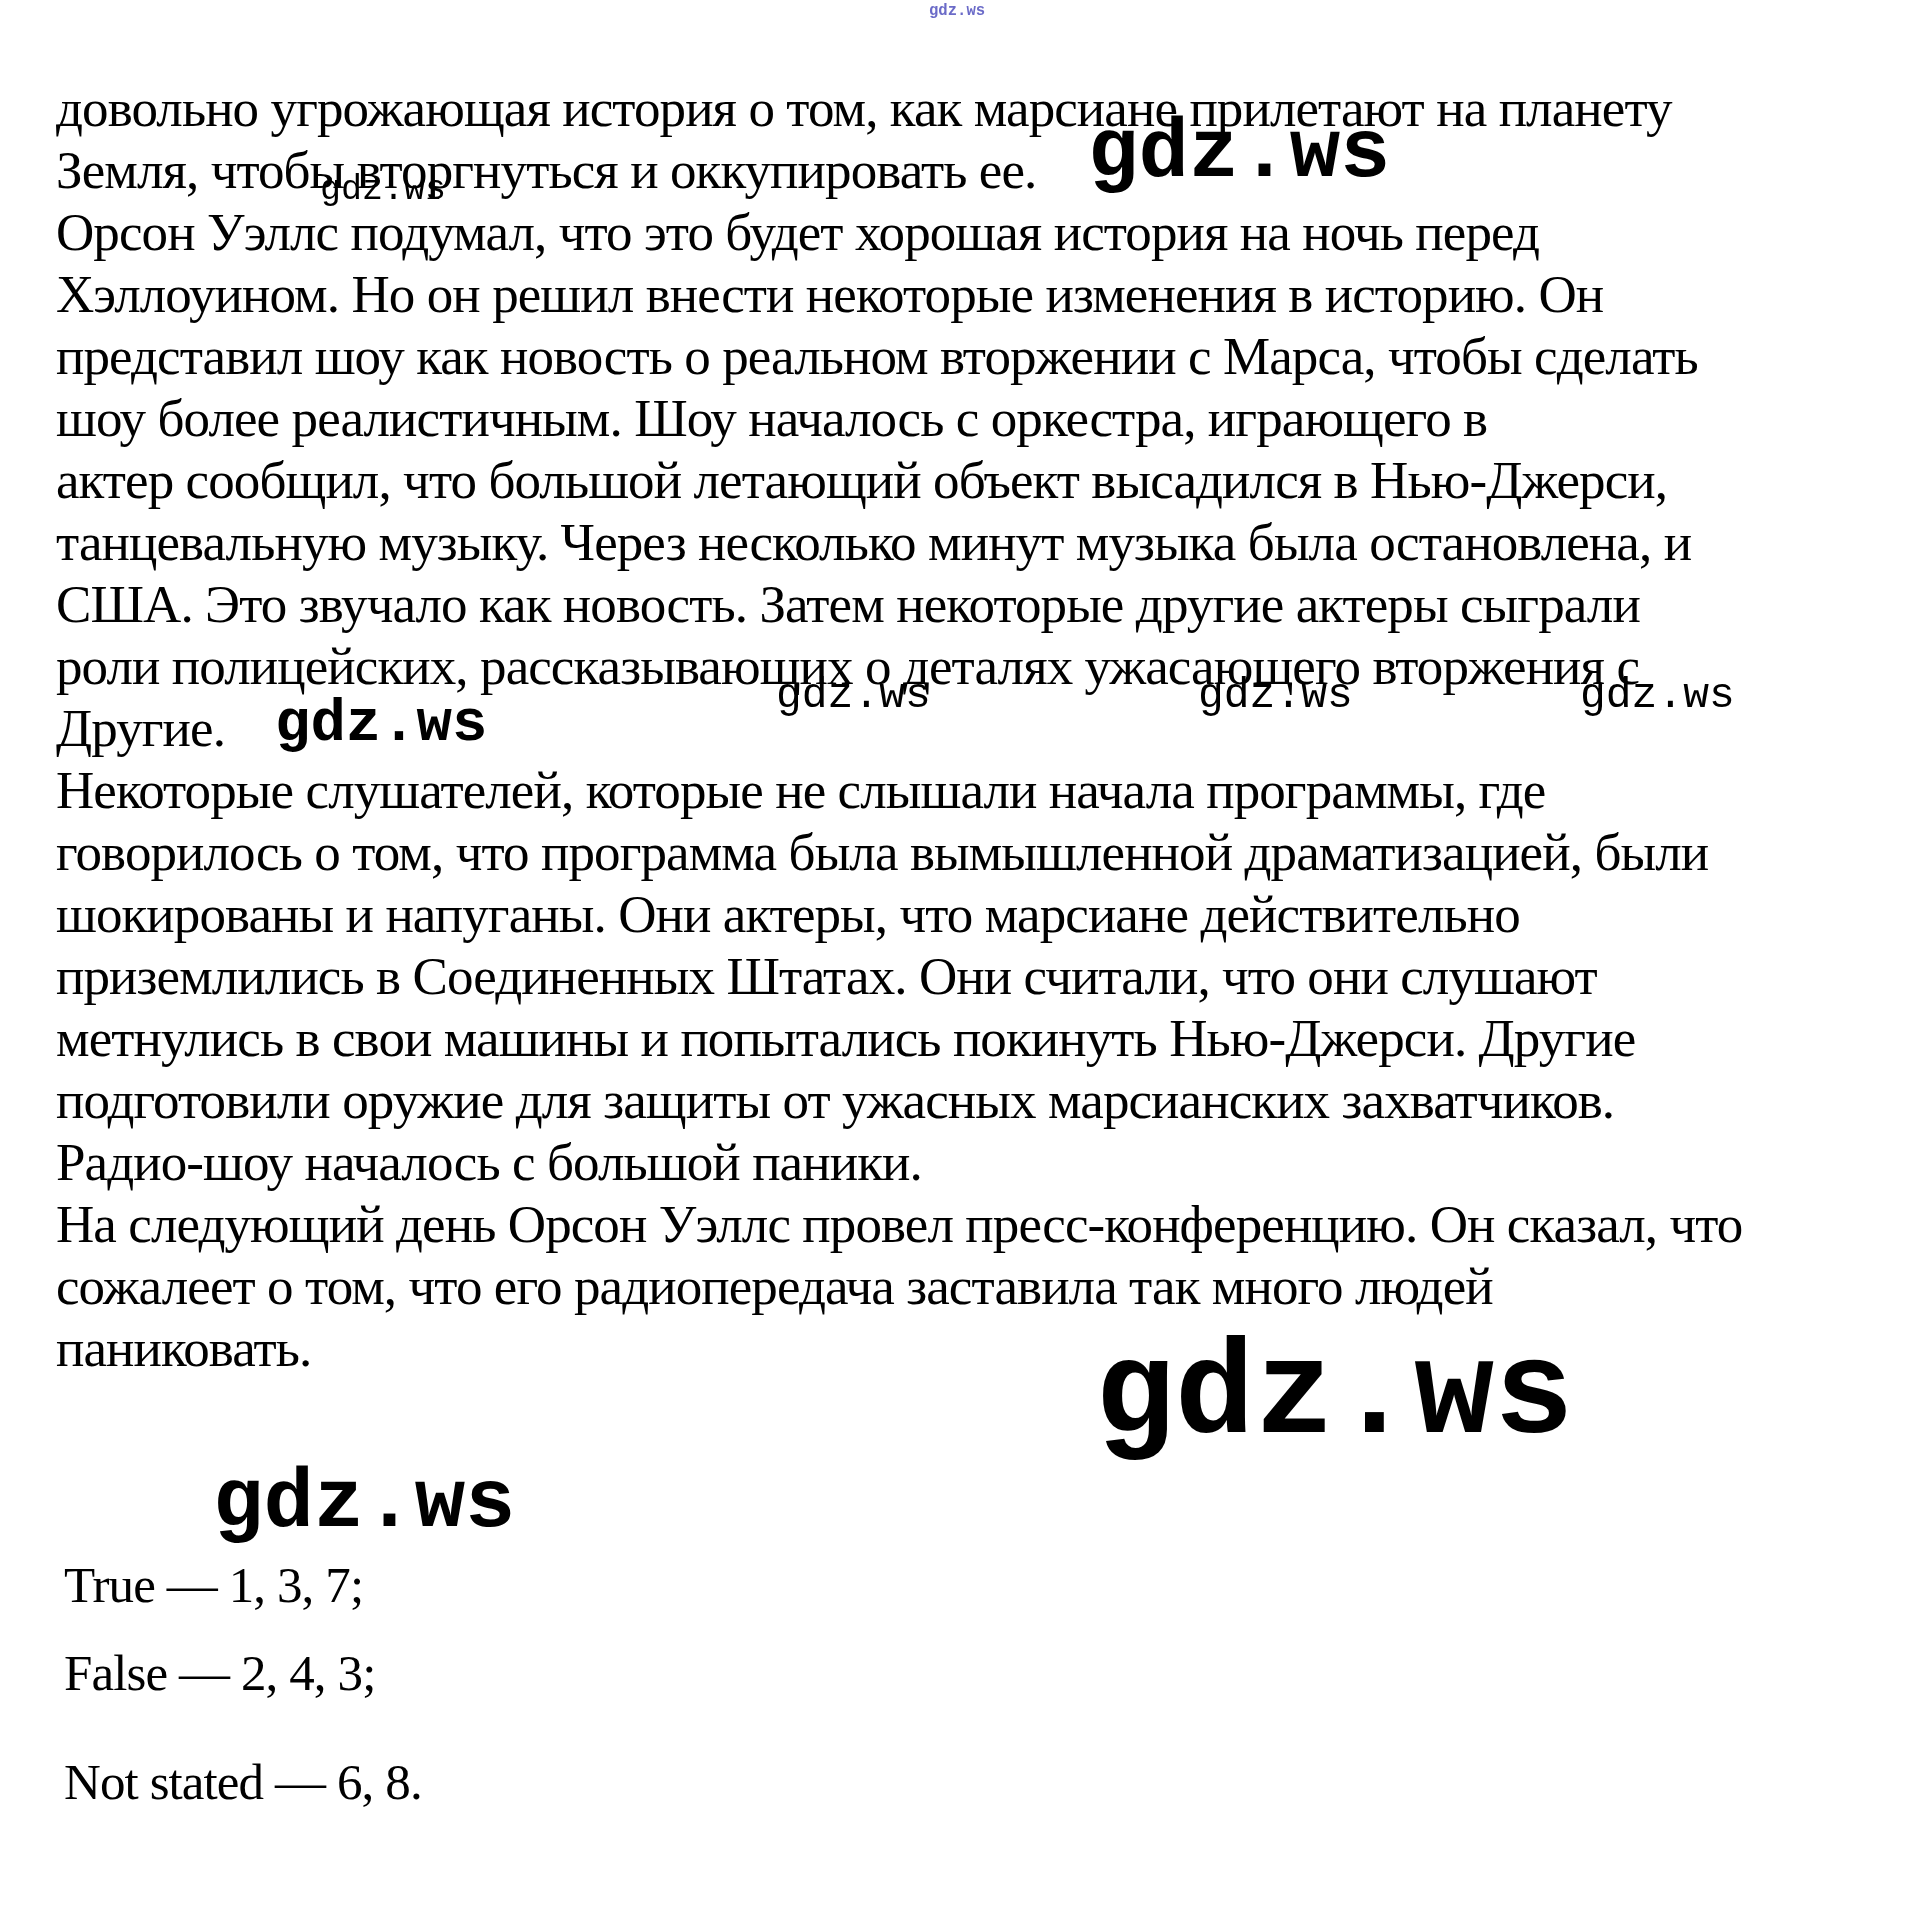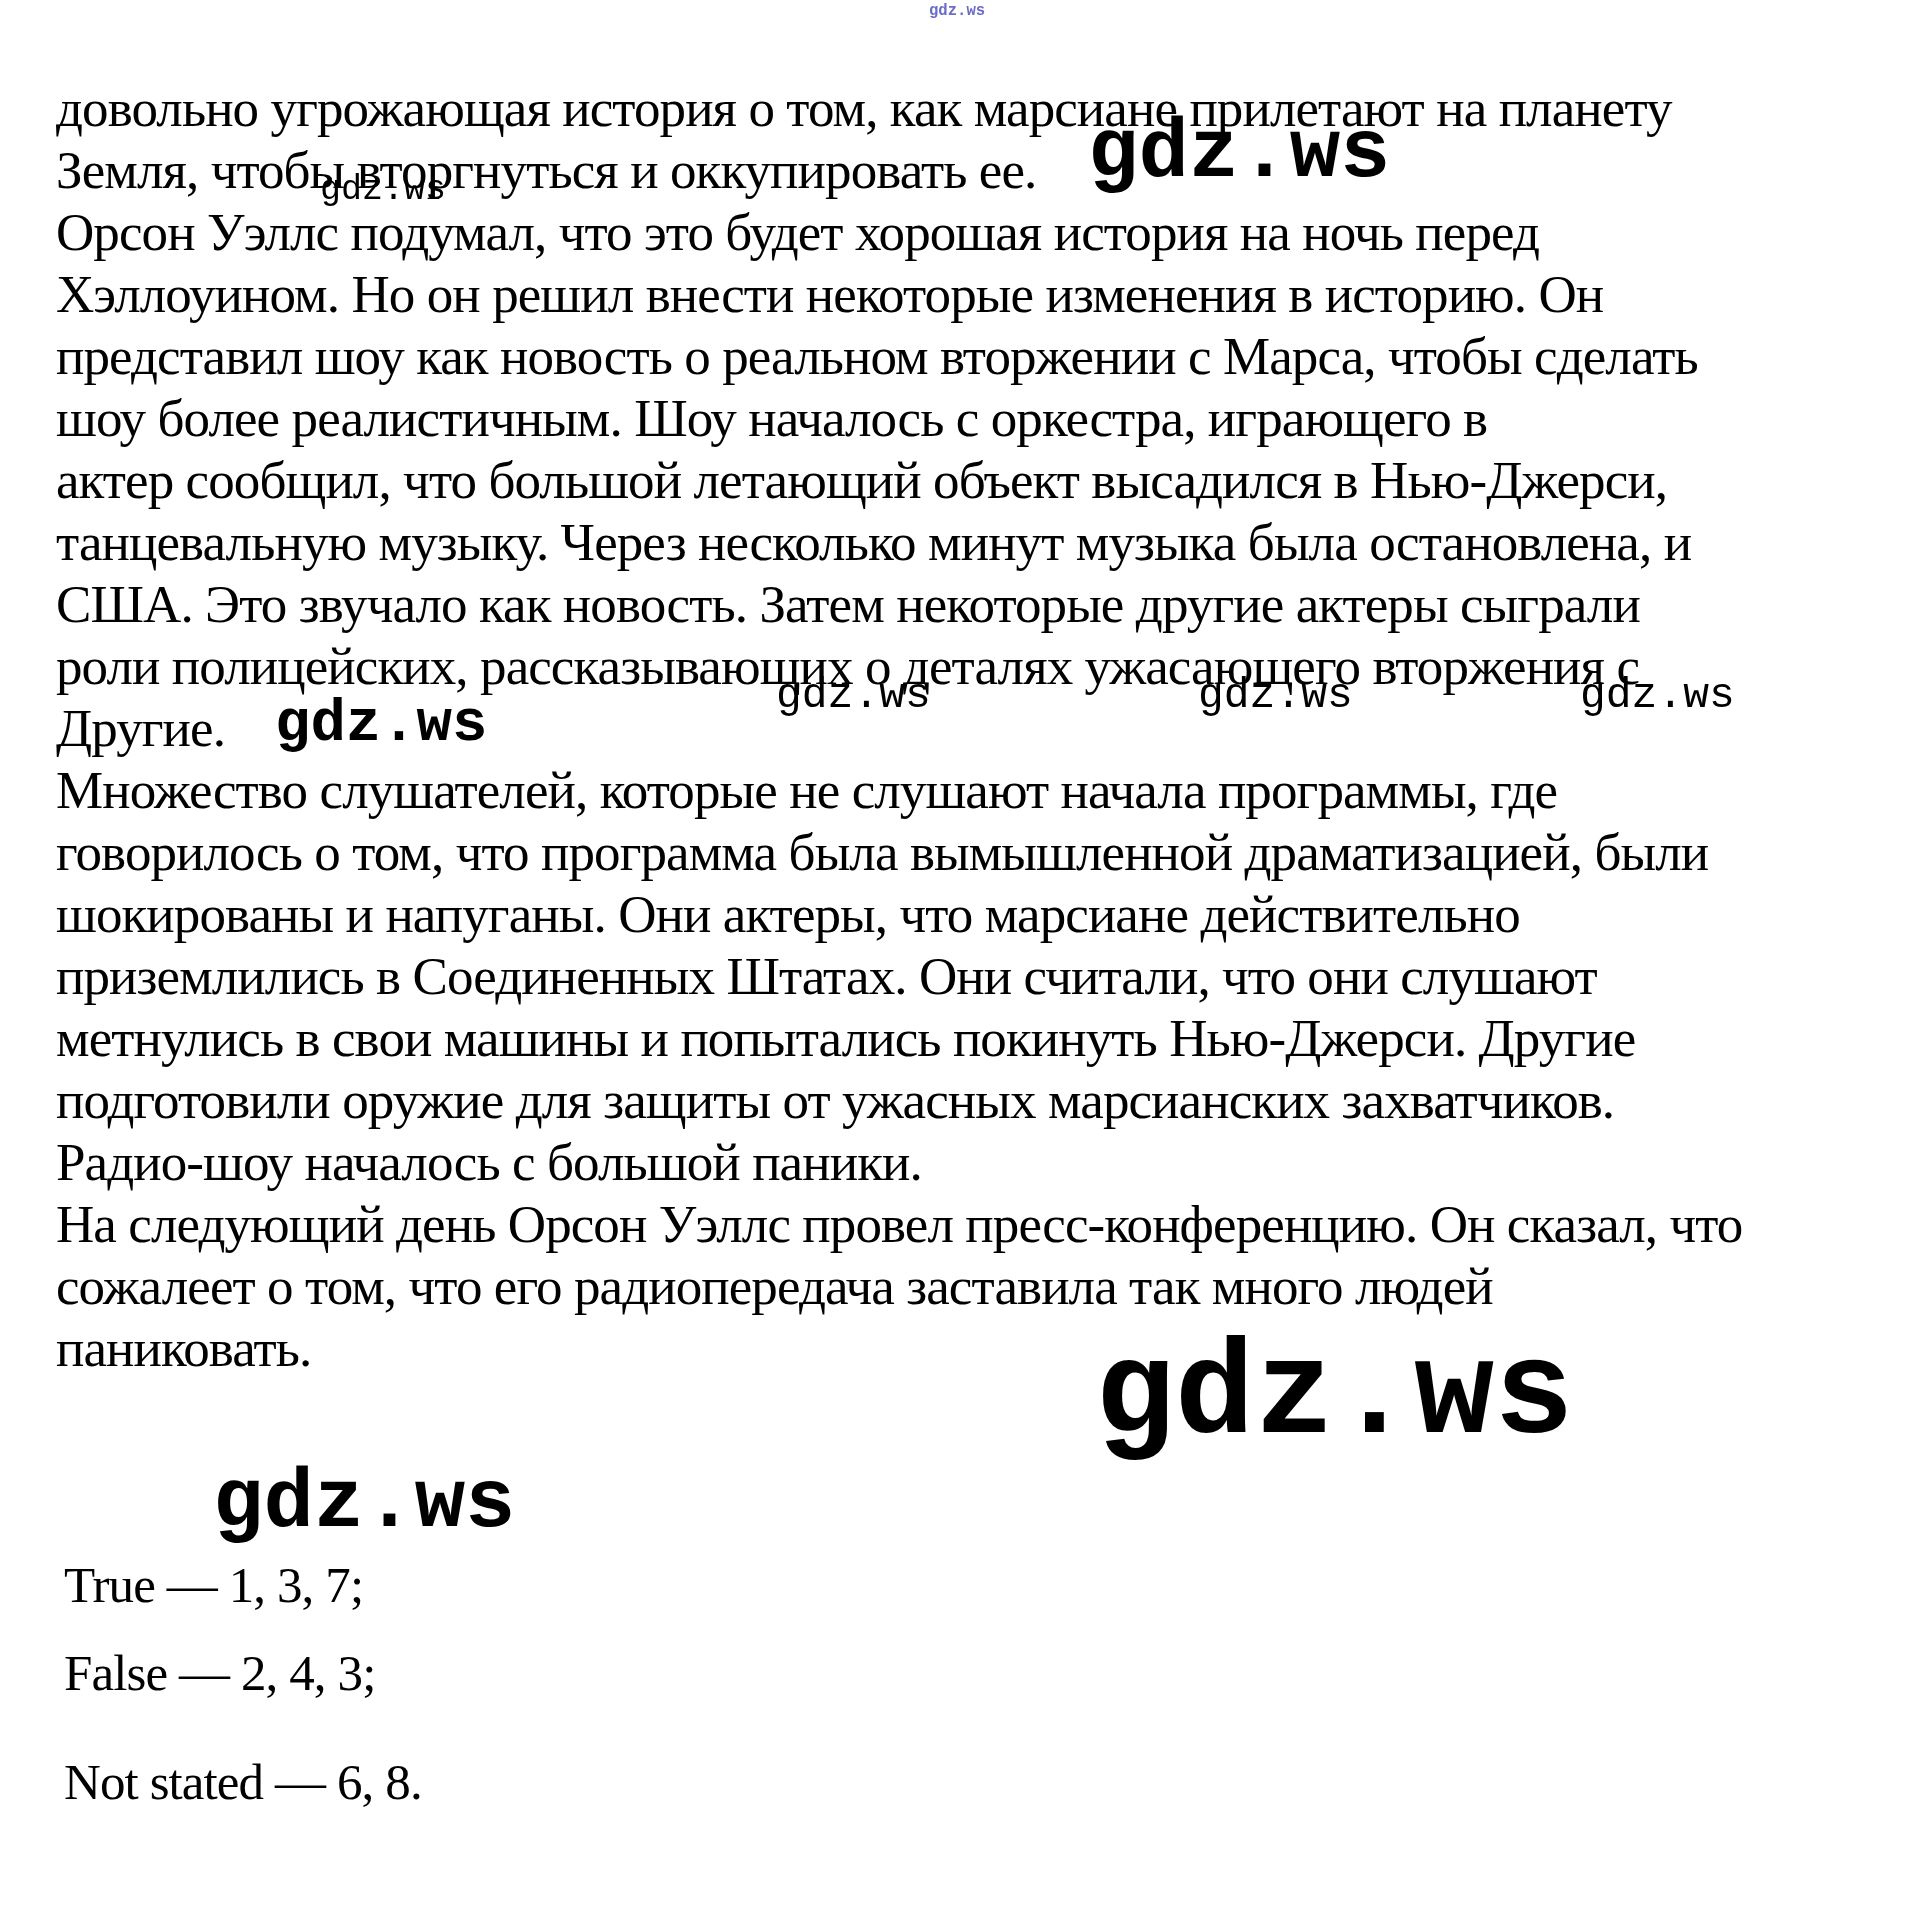--- a/index.html
+++ b/index.html
@@ -90,21 +90,21 @@
     <div class="text-line">Земля, чтобы вторгнуться и оккупировать ее.</div>
     <div class="text-line">Орсон Уэллс подумал, что это будет хорошая история на ночь перед</div>
     <div class="text-line">Хэллоуином. Но он решил внести некоторые изменения в историю. Он</div>
     <div class="text-line">представил шоу как новость о реальном вторжении с Марса, чтобы сделать</div>
     <div class="text-line">шоу более реалистичным. Шоу началось с оркестра, играющего в</div>
     <div class="text-line">актер сообщил, что большой летающий объект высадился в Нью-Джерси,</div>
     <div class="text-line">танцевальную музыку. Через несколько минут музыка была остановлена, и</div>
     <div class="text-line">США. Это звучало как новость. Затем некоторые другие актеры сыграли</div>
     <div class="text-line">роли полицейских, рассказывающих о деталях ужасающего вторжения с</div>
     <div class="text-line">Другие.</div>
-    <div class="text-line">Множество слушателей, которые не слушают начала программы, где</div>
+    <div class="text-line">Некоторые слушателей, которые не слышали начала программы, где</div>
     <div class="text-line">говорилось о том, что программа была вымышленной драматизацией, были</div>
     <div class="text-line">шокированы и напуганы. Они актеры, что марсиане действительно</div>
     <div class="text-line">приземлились в Соединенных Штатах. Они считали, что они слушают</div>
     <div class="text-line">метнулись в свои машины и попытались покинуть Нью-Джерси. Другие</div>
     <div class="text-line">подготовили оружие для защиты от ужасных марсианских захватчиков.</div>
     <div class="text-line">Радио-шоу началось с большой паники.</div>
     <div class="text-line">На следующий день Орсон Уэллс провел пресс-конференцию. Он сказал, что</div>
     <div class="text-line">сожалеет о том, что его радиопередача заставила так много людей</div>
     <div class="text-line">паниковать.</div>
   </div>

